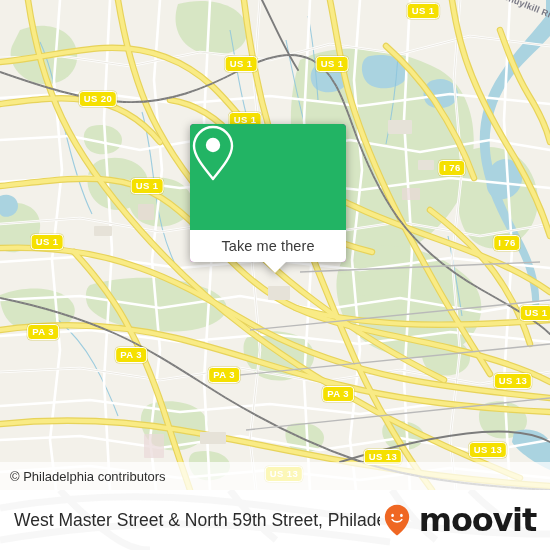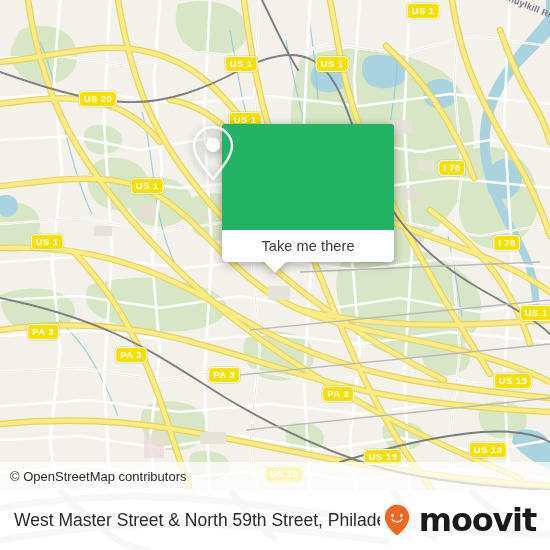--- a/index.html
+++ b/index.html
@@ -42,21 +42,21 @@
     white-space:nowrap;
     letter-spacing:.2px;
   }
 
   
   #popup{
     position:absolute;left:190px;top:124px;width:170px;
     filter:drop-shadow(0 2px 5px rgba(0,0,0,.35));
   }
   #popup .card{
-    width:172px;border-radius:4px;overflow:hidden;background:#a21caf;margin-left:32px;
+    width:156px;border-radius:4px;overflow:hidden;background:#a21caf;
   }
   #popup .green{
     height:106px;background:#22b464;
     display:flex;align-items:center;justify-content:center;
   }
   #popup .foot{
     height:32px;background:#ffffff;
     display:flex;align-items:center;justify-content:center;
     color:#3a3a3a;font-size:14.5px;letter-spacing:.1px;
   }
@@ -303,21 +303,21 @@
           </svg>
         </div>
         <div class="foot">
           <span>Take me there</span>
         </div>
       </div>
       <div class="tail"></div>
     </div>
 
     <div id="attrib">
-      <span>© OpenStreetMap contributors</span>
+      <span>© Philadelphia contributors</span>
     </div>
   </div>
 
   <div id="footer">
     <svg class="ghostmap" width="550" height="550" viewBox="0 0 550 550">
       <g stroke="#b5b5b5" stroke-width="7" fill="none">
         <path d="M0,508 C70,496 140,494 210,500 C280,506 350,518 420,526 C470,532 520,534 550,534"></path>
         <path d="M60,490 C74,506 92,522 112,536 C126,546 140,550 150,550"></path>
         <path d="M230,490 C244,508 258,526 276,540"></path>
         <path d="M392,490 C404,508 418,526 436,540"></path>

